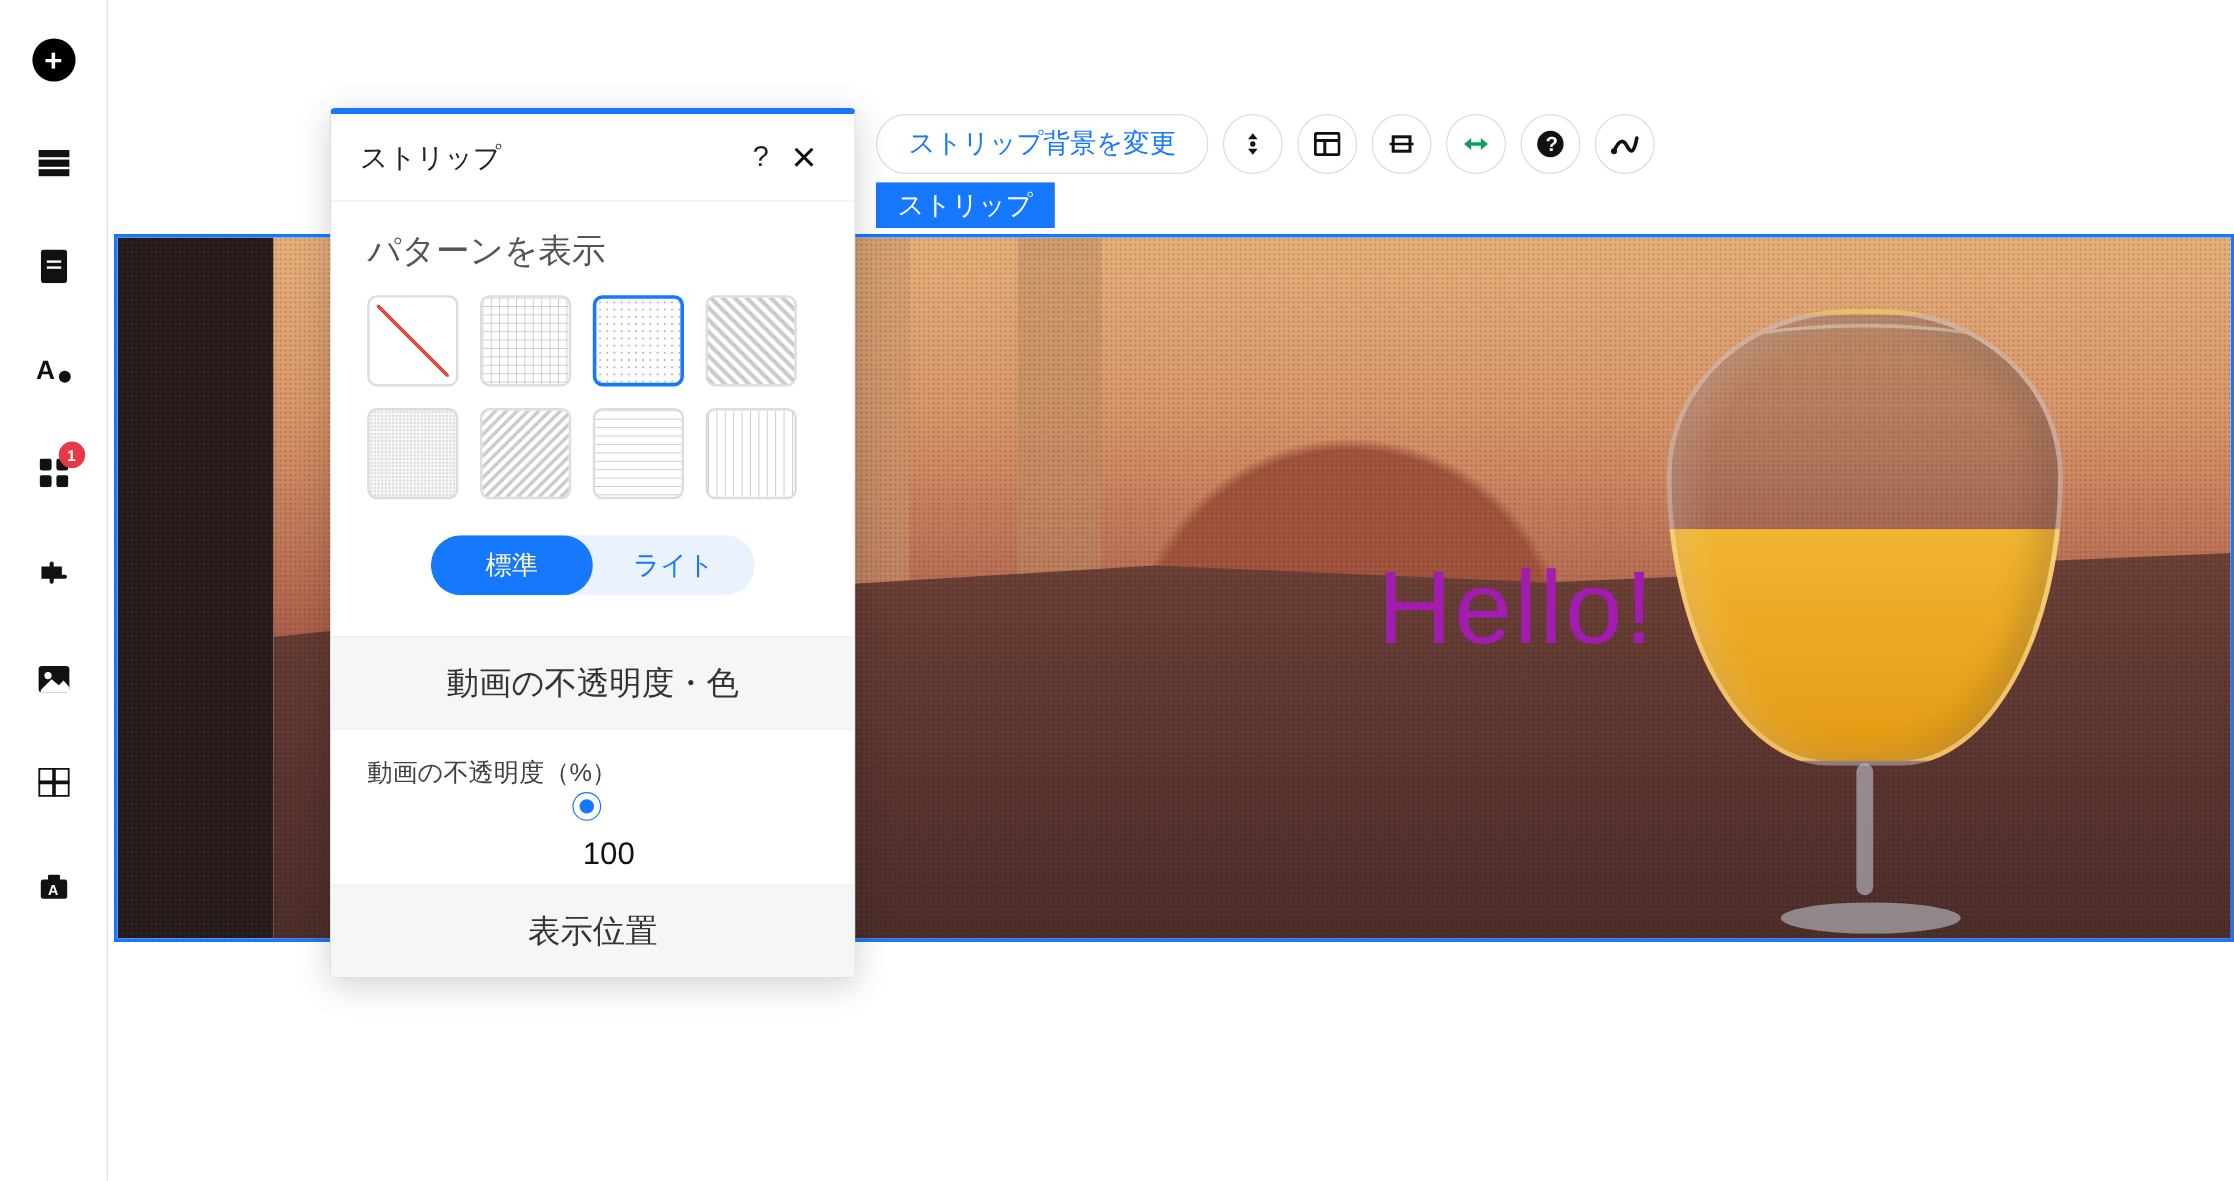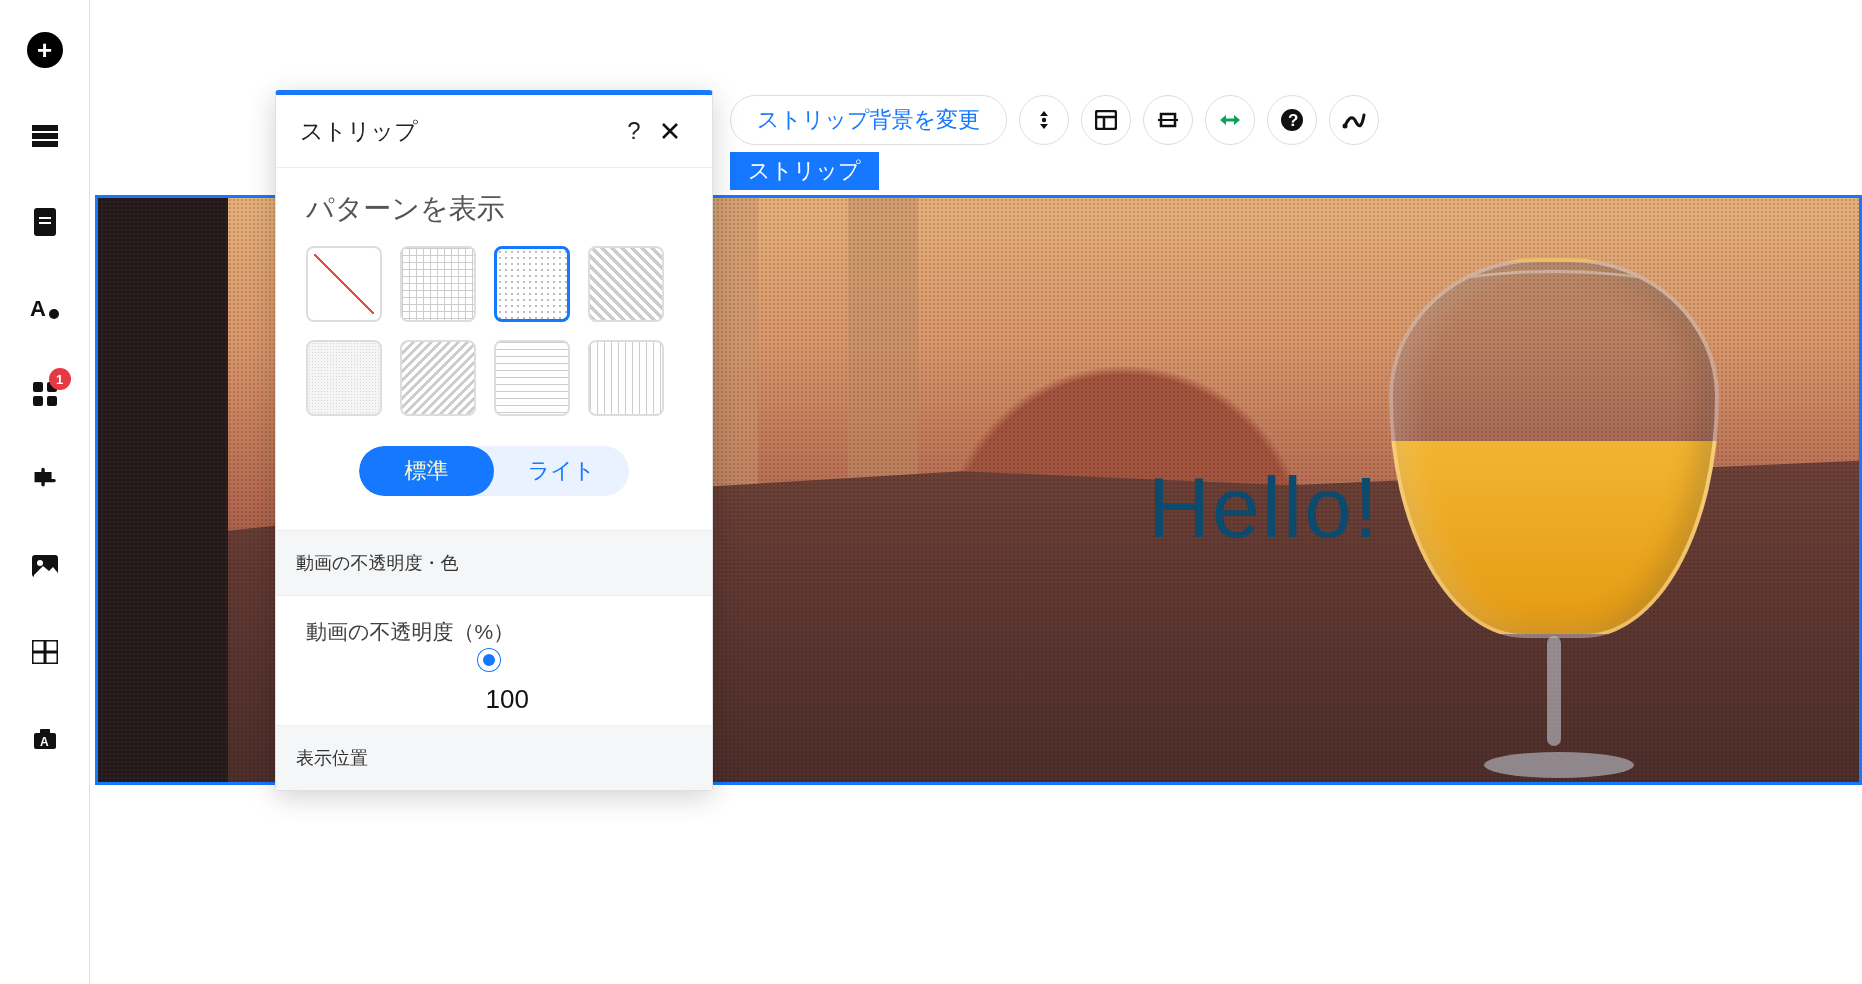--- a/index.html
+++ b/index.html
@@ -74,21 +74,21 @@
   }
   .pillar1{position:absolute;left:390px;top:0;width:140px;height:60%;background:rgba(200,150,110,.55);}
   .pillar2{position:absolute;left:620px;top:0;width:70px;height:58%;background:rgba(190,140,100,.5);}
   .hill{position:absolute;left:0;right:0;top:42%;height:60%;
         background:linear-gradient(180deg,#6f4238 0%, #5a3530 60%, #4d2e2a 100%);
         clip-path: polygon(0 25%, 20% 15%, 45% 8%, 65% 12%, 100% 5%, 100% 100%, 0 100%);
   }
   .hello-text {
     position:absolute;left:1050px;top:260px;
     font-size:86px; font-weight:400;
-    color:#0c4a6e;
+    color:#a21caf;
     letter-spacing:2px;
   }
   .glass {
     position:absolute; right:140px; top:60px;
     width:330px; height:520px;
   }
   .glass .bowl{
     position:absolute;top:0;left:0;width:330px;height:380px;
     border-radius:50% 50% 45% 45% / 40% 40% 70% 70%;
     border:4px solid rgba(255,255,255,.35);
@@ -190,21 +190,21 @@
   }
   .seg div{
     flex:1;height:100%;
     display:flex;align-items:center;justify-content:center;
     font-size:22px;cursor:pointer;
   }
   .seg .active{background:#1677ff;color:#fef9c3;border-radius:30px;}
   .seg .inactive{color:#1677ff;}
   .sec-strip{
     background:#f5f6f7;border-top:1px solid #eee;border-bottom:1px solid #eee;
-    padding:20px; font-size:18px;color:#333;
+    padding:20px; text-align:center;font-size:27px;color:#333;
   }
   .slider-row{
     display:flex;align-items:center;gap:24px;margin-top:14px;flex-direction:column;
   }
   .track{
     position:relative;flex:1;height:6px;border-radius:3px;background:#1677ff;
   }
   .track.grad{background:linear-gradient(90deg, rgba(226,74,44,0) 0%, #e24a2c 100%);}
   .track .base{position:absolute;inset:0;border-radius:3px;background-image:linear-gradient(45deg,#ccc 25%,transparent 25%,transparent 50%,#ccc 50%,#ccc 75%,transparent 75%);background-size:10px 10px;}
   .thumb{

